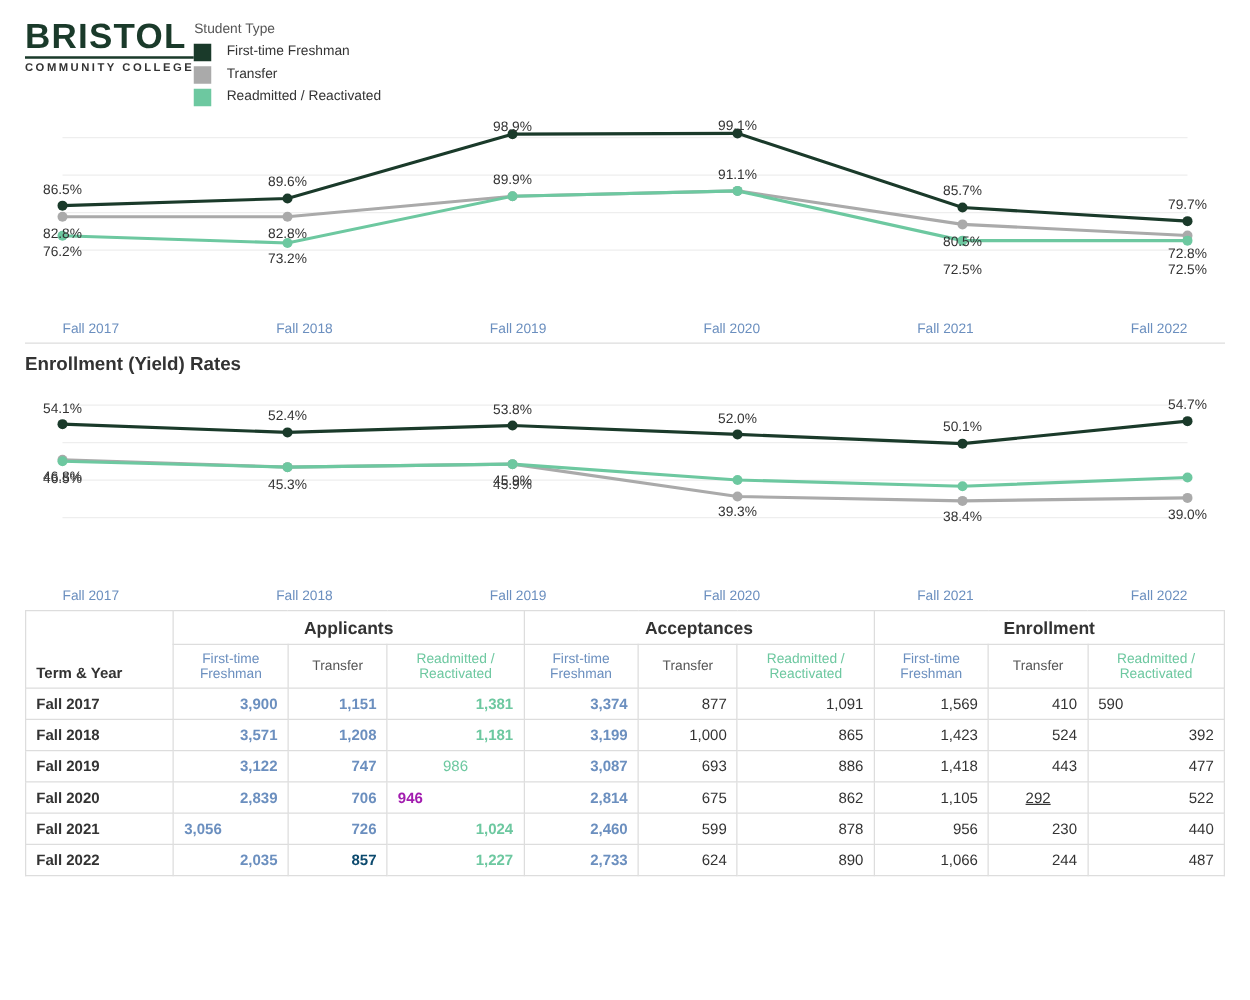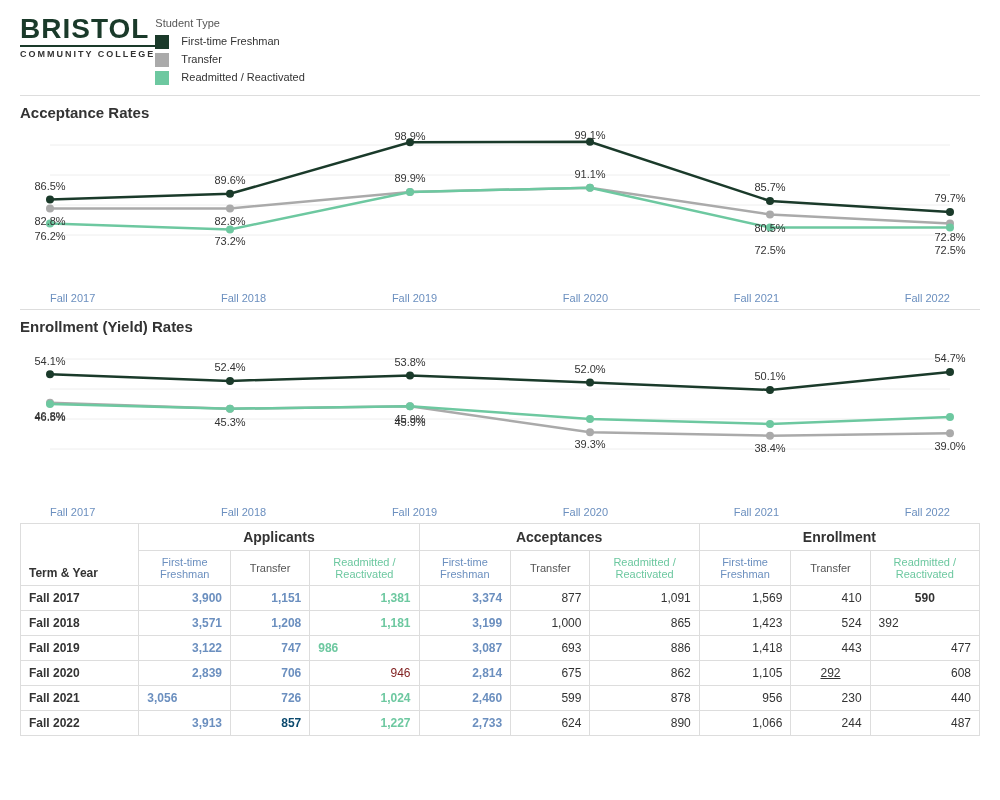--- a/index.html
+++ b/index.html
@@ -57,21 +57,20 @@
       <span>Transfer</span>
     </div>
     <div class="legend-item">
       <div class="legend-swatch light-green"></div>
       <span>Readmitted / Reactivated</span>
     </div>
   </div>
 </div>
 
 <div class="section">
-  <div class="section-title">Acceptance Rates</div>
   <div class="chart-area">
     <svg class="chart-svg" viewBox="0 0 960 130">
 
       <line x1="30" y1="10" x2="930" y2="10" stroke="#eee" stroke-width="1"></line>
       <line x1="30" y1="40" x2="930" y2="40" stroke="#eee" stroke-width="1"></line>
       <line x1="30" y1="70" x2="930" y2="70" stroke="#eee" stroke-width="1"></line>
       <line x1="30" y1="100" x2="930" y2="100" stroke="#eee" stroke-width="1"></line>
 
       <polyline points="30,64.5 210,58.8 390,7.3 570,6.7 750,66 930,76.9" fill="none" stroke="#1a3a2a" stroke-width="2.5"></polyline>
 
@@ -220,73 +219,73 @@
     <tr>
           <td style="border: 1px solid rgb(221, 221, 221); padding: 5px 8px; text-align: left; font-weight: 600;">Fall 2017</td>
           <td style="border: 1px solid rgb(221, 221, 221); padding: 5px 8px; text-align: right; color: rgb(107, 143, 191); font-weight: 600;">3,900</td>
           <td style="border: 1px solid rgb(221, 221, 221); padding: 5px 8px; text-align: right; color: rgb(107, 143, 191); font-weight: 600;">1,151</td>
           <td style="border: 1px solid rgb(221, 221, 221); padding: 5px 8px; text-align: right; color: rgb(109, 200, 160); font-weight: 600;">1,381</td>
           <td style="border: 1px solid rgb(221, 221, 221); padding: 5px 8px; text-align: right; color: rgb(107, 143, 191); font-weight: 600;">3,374</td>
           <td style="border: 1px solid rgb(221, 221, 221); padding: 5px 8px; text-align: right;">877</td>
           <td style="border: 1px solid rgb(221, 221, 221); padding: 5px 8px; text-align: right;">1,091</td>
           <td style="border: 1px solid rgb(221, 221, 221); padding: 5px 8px; text-align: right;">1,569</td>
           <td style="border: 1px solid rgb(221, 221, 221); padding: 5px 8px; text-align: right;">410</td>
-          <td style="border: 1px solid rgb(221, 221, 221); padding: 5px 8px; text-align: center; font-weight: bold;">590</td>
+          <td style="border: 1px solid rgb(221, 221, 221); padding: 5px 8px; text-align: left;">590</td>
         </tr>
         <tr>
           <td style="border: 1px solid rgb(221, 221, 221); padding: 5px 8px; text-align: left; font-weight: 600;">Fall 2018</td>
           <td style="border: 1px solid rgb(221, 221, 221); padding: 5px 8px; text-align: right; color: rgb(107, 143, 191); font-weight: 600;">3,571</td>
           <td style="border: 1px solid rgb(221, 221, 221); padding: 5px 8px; text-align: right; color: rgb(107, 143, 191); font-weight: 600;">1,208</td>
           <td style="border: 1px solid rgb(221, 221, 221); padding: 5px 8px; text-align: right; color: rgb(109, 200, 160); font-weight: 600;">1,181</td>
           <td style="border: 1px solid rgb(221, 221, 221); padding: 5px 8px; text-align: right; color: rgb(107, 143, 191); font-weight: 600;">3,199</td>
           <td style="border: 1px solid rgb(221, 221, 221); padding: 5px 8px; text-align: right;">1,000</td>
           <td style="border: 1px solid rgb(221, 221, 221); padding: 5px 8px; text-align: right;">865</td>
           <td style="border: 1px solid rgb(221, 221, 221); padding: 5px 8px; text-align: right;">1,423</td>
           <td style="border: 1px solid rgb(221, 221, 221); padding: 5px 8px; text-align: right;">524</td>
-          <td style="border: 1px solid rgb(221, 221, 221); padding: 5px 8px; text-align: left;">392</td>
+          <td style="border: 1px solid rgb(221, 221, 221); padding: 5px 8px; text-align: right;">392</td>
         </tr>
         <tr>
           <td style="border: 1px solid rgb(221, 221, 221); padding: 5px 8px; text-align: left; font-weight: 600;">Fall 2019</td>
           <td style="border: 1px solid rgb(221, 221, 221); padding: 5px 8px; text-align: right; color: rgb(107, 143, 191); font-weight: 600;">3,122</td>
           <td style="border: 1px solid rgb(221, 221, 221); padding: 5px 8px; text-align: right; color: rgb(107, 143, 191); font-weight: 600;">747</td>
-          <td style="border: 1px solid rgb(221, 221, 221); padding: 5px 8px; text-align: left; color: rgb(109, 200, 160); font-weight: 700;">986</td>
+          <td style="border: 1px solid rgb(221, 221, 221); padding: 5px 8px; text-align: center; color: rgb(109, 200, 160); font-weight: 400;">986</td>
           <td style="border: 1px solid rgb(221, 221, 221); padding: 5px 8px; text-align: right; color: rgb(107, 143, 191); font-weight: 600;">3,087</td>
           <td style="border: 1px solid rgb(221, 221, 221); padding: 5px 8px; text-align: right;">693</td>
           <td style="border: 1px solid rgb(221, 221, 221); padding: 5px 8px; text-align: right;">886</td>
           <td style="border: 1px solid rgb(221, 221, 221); padding: 5px 8px; text-align: right;">1,418</td>
           <td style="border: 1px solid rgb(221, 221, 221); padding: 5px 8px; text-align: right;">443</td>
           <td style="border: 1px solid rgb(221, 221, 221); padding: 5px 8px; text-align: right;">477</td>
         </tr>
         <tr>
           <td style="border: 1px solid rgb(221, 221, 221); padding: 5px 8px; text-align: left; font-weight: 600;">Fall 2020</td>
           <td style="border: 1px solid rgb(221, 221, 221); padding: 5px 8px; text-align: right; color: rgb(107, 143, 191); font-weight: 600;">2,839</td>
           <td style="border: 1px solid rgb(221, 221, 221); padding: 5px 8px; text-align: right; color: rgb(107, 143, 191); font-weight: 600;">706</td>
-          <td style="border: 1px solid rgb(221, 221, 221); padding: 5px 8px; text-align: right; color: #7f1d1d; font-weight: 400;">946</td>
+          <td style="border: 1px solid rgb(221, 221, 221); padding: 5px 8px; text-align: left; color: #a21caf; font-weight: 700;">946</td>
           <td style="border: 1px solid rgb(221, 221, 221); padding: 5px 8px; text-align: right; color: rgb(107, 143, 191); font-weight: 600;">2,814</td>
           <td style="border: 1px solid rgb(221, 221, 221); padding: 5px 8px; text-align: right;">675</td>
           <td style="border: 1px solid rgb(221, 221, 221); padding: 5px 8px; text-align: right;">862</td>
           <td style="border: 1px solid rgb(221, 221, 221); padding: 1px 8px; text-align: right;">1,105</td>
           <td style="border: 1px solid rgb(221, 221, 221); padding: 5px 8px; text-align: center; text-decoration: underline;">292</td>
-          <td style="border: 1px solid rgb(221, 221, 221); padding: 5px 8px; text-align: right;">608</td>
+          <td style="border: 1px solid rgb(221, 221, 221); padding: 5px 8px; text-align: right;">522</td>
         </tr>
         <tr>
           <td style="border: 1px solid rgb(221, 221, 221); padding: 5px 8px; text-align: left; font-weight: 600;">Fall 2021</td>
           <td style="border: 1px solid rgb(221, 221, 221); padding: 5px 8px; text-align: left; color: rgb(107, 143, 191); font-weight: 600;">3,056</td>
           <td style="border: 1px solid rgb(221, 221, 221); padding: 5px 8px; text-align: right; color: rgb(107, 143, 191); font-weight: 600;">726</td>
           <td style="border: 1px solid rgb(221, 221, 221); padding: 5px 8px; text-align: right; color: rgb(109, 200, 160); font-weight: 600;">1,024</td>
           <td style="border: 1px solid rgb(221, 221, 221); padding: 5px 8px; text-align: right; color: rgb(107, 143, 191); font-weight: 600;">2,460</td>
           <td style="border: 1px solid rgb(221, 221, 221); padding: 5px 8px; text-align: right;">599</td>
           <td style="border: 1px solid rgb(221, 221, 221); padding: 5px 8px; text-align: right;">878</td>
           <td style="border: 1px solid rgb(221, 221, 221); padding: 5px 8px; text-align: right;">956</td>
           <td style="border: 1px solid rgb(221, 221, 221); padding: 5px 8px; text-align: right;">230</td>
           <td style="border: 1px solid rgb(221, 221, 221); padding: 5px 8px; text-align: right;">440</td>
         </tr>
         <tr>
           <td style="border: 1px solid rgb(221, 221, 221); padding: 5px 8px; text-align: left; font-weight: 600;">Fall 2022</td>
-          <td style="border: 1px solid rgb(221, 221, 221); padding: 5px 8px; text-align: right; color: rgb(107, 143, 191); font-weight: 600;">3,913</td>
+          <td style="border: 1px solid rgb(221, 221, 221); padding: 5px 8px; text-align: right; color: rgb(107, 143, 191); font-weight: 600;">2,035</td>
           <td style="border: 1px solid rgb(221, 221, 221); padding: 5px 8px; text-align: right; color: #0c4a6e; font-weight: 600;">857</td>
           <td style="border: 1px solid rgb(221, 221, 221); padding: 5px 8px; text-align: right; color: rgb(109, 200, 160); font-weight: 600;">1,227</td>
           <td style="border: 1px solid rgb(221, 221, 221); padding: 5px 8px; text-align: right; color: rgb(107, 143, 191); font-weight: 600;">2,733</td>
           <td style="border: 1px solid rgb(221, 221, 221); padding: 5px 8px; text-align: right;">624</td>
           <td style="border: 1px solid rgb(221, 221, 221); padding: 5px 8px; text-align: right;">890</td>
           <td style="border: 1px solid rgb(221, 221, 221); padding: 5px 8px; text-align: right;">1,066</td>
           <td style="border: 1px solid rgb(221, 221, 221); padding: 5px 8px; text-align: right;">244</td>
           <td style="border: 1px solid rgb(221, 221, 221); padding: 5px 8px; text-align: right;">487</td>
         </tr>
       </tbody>

